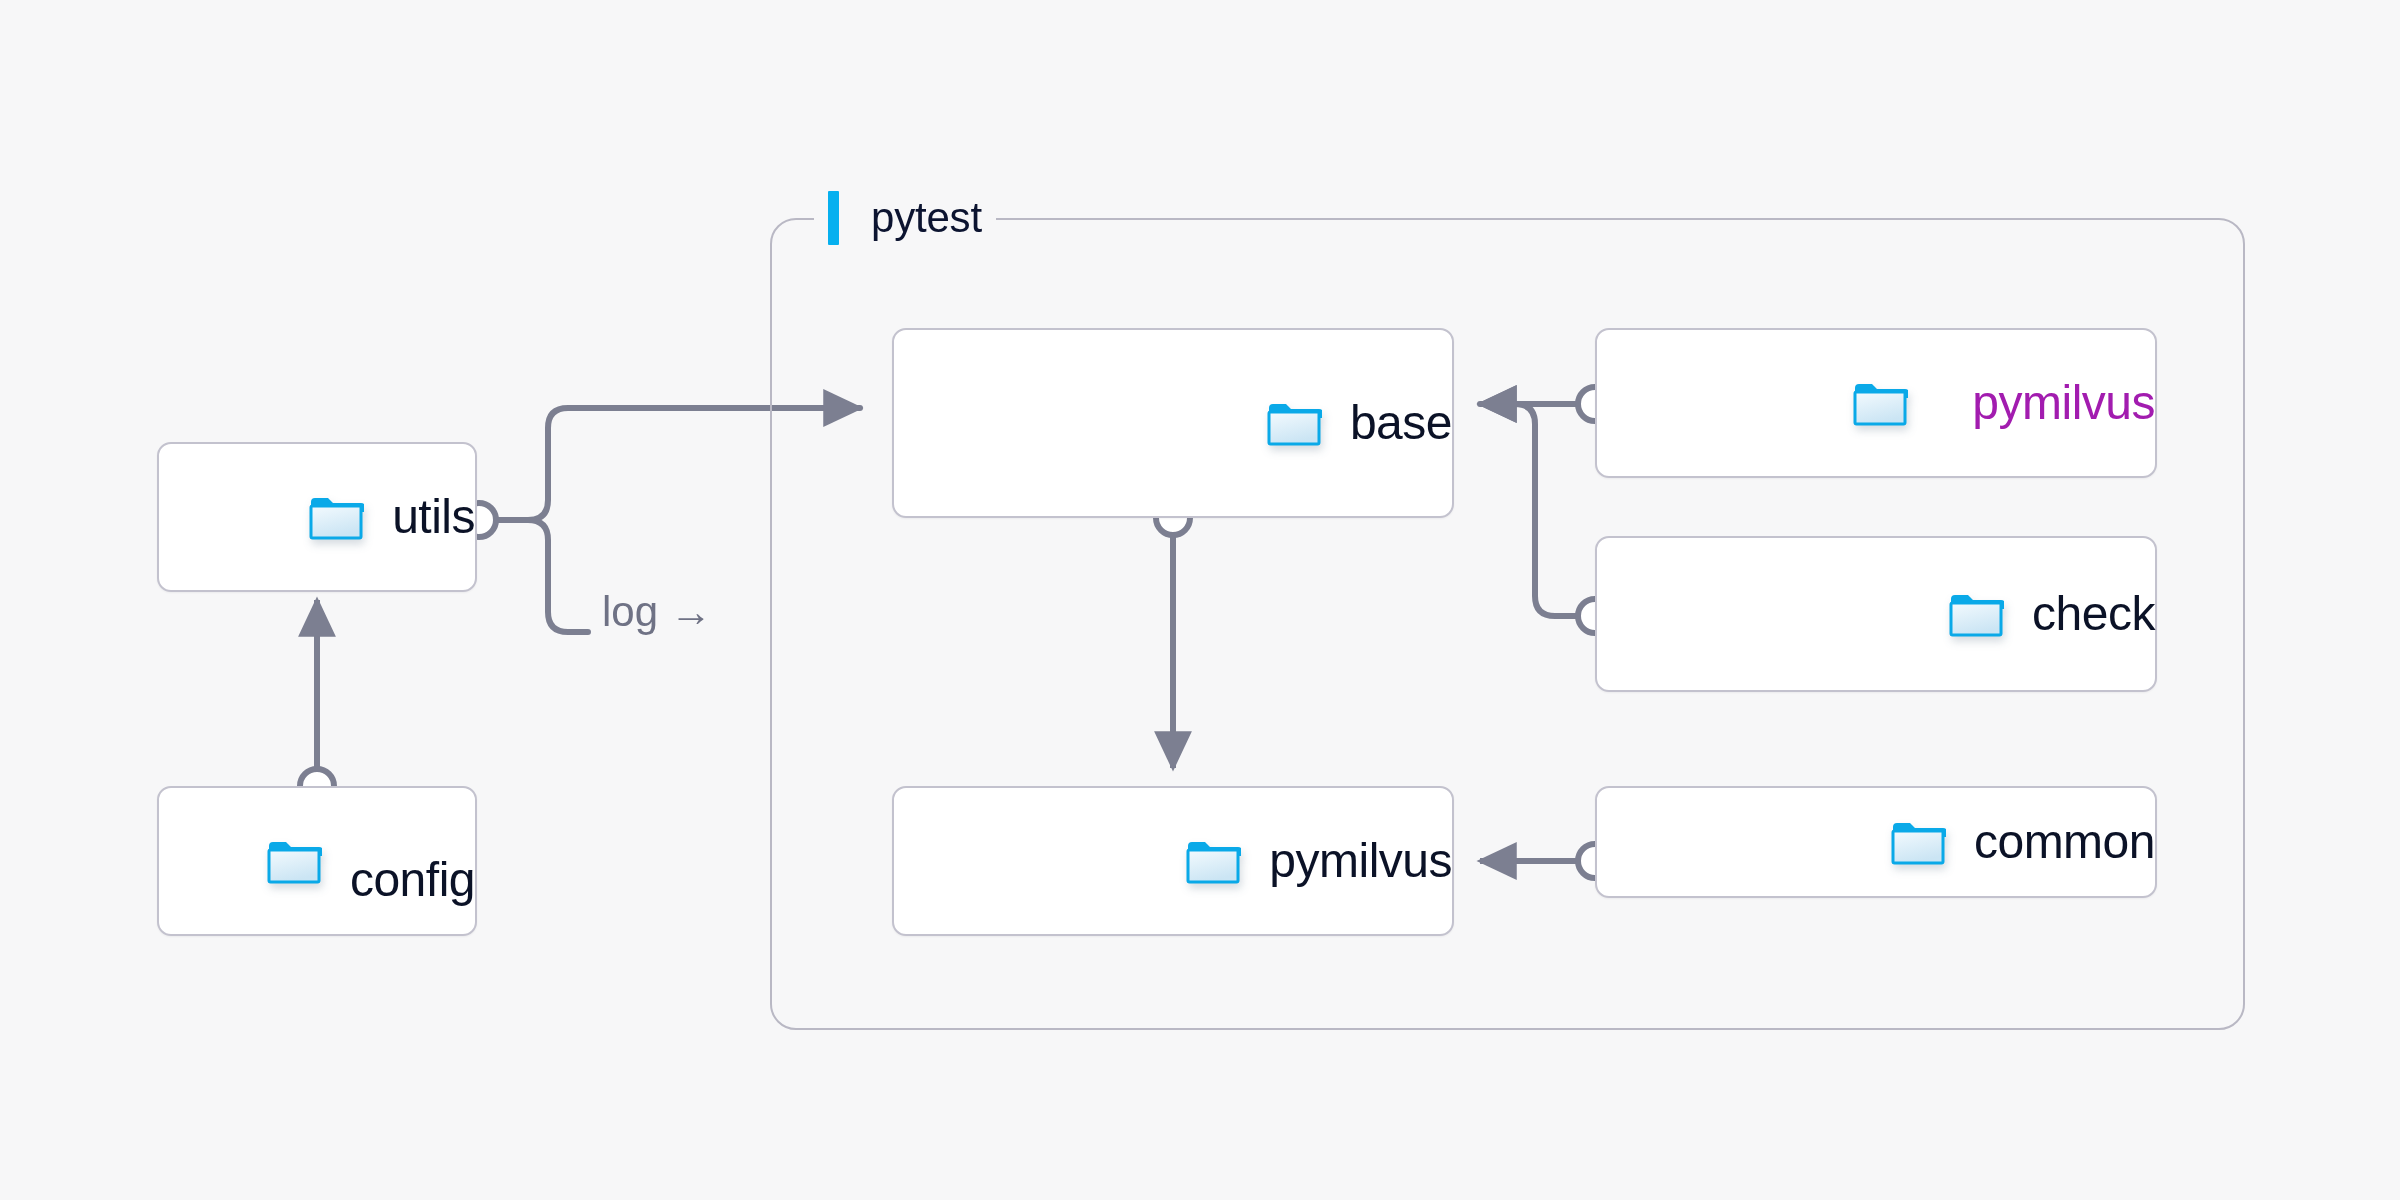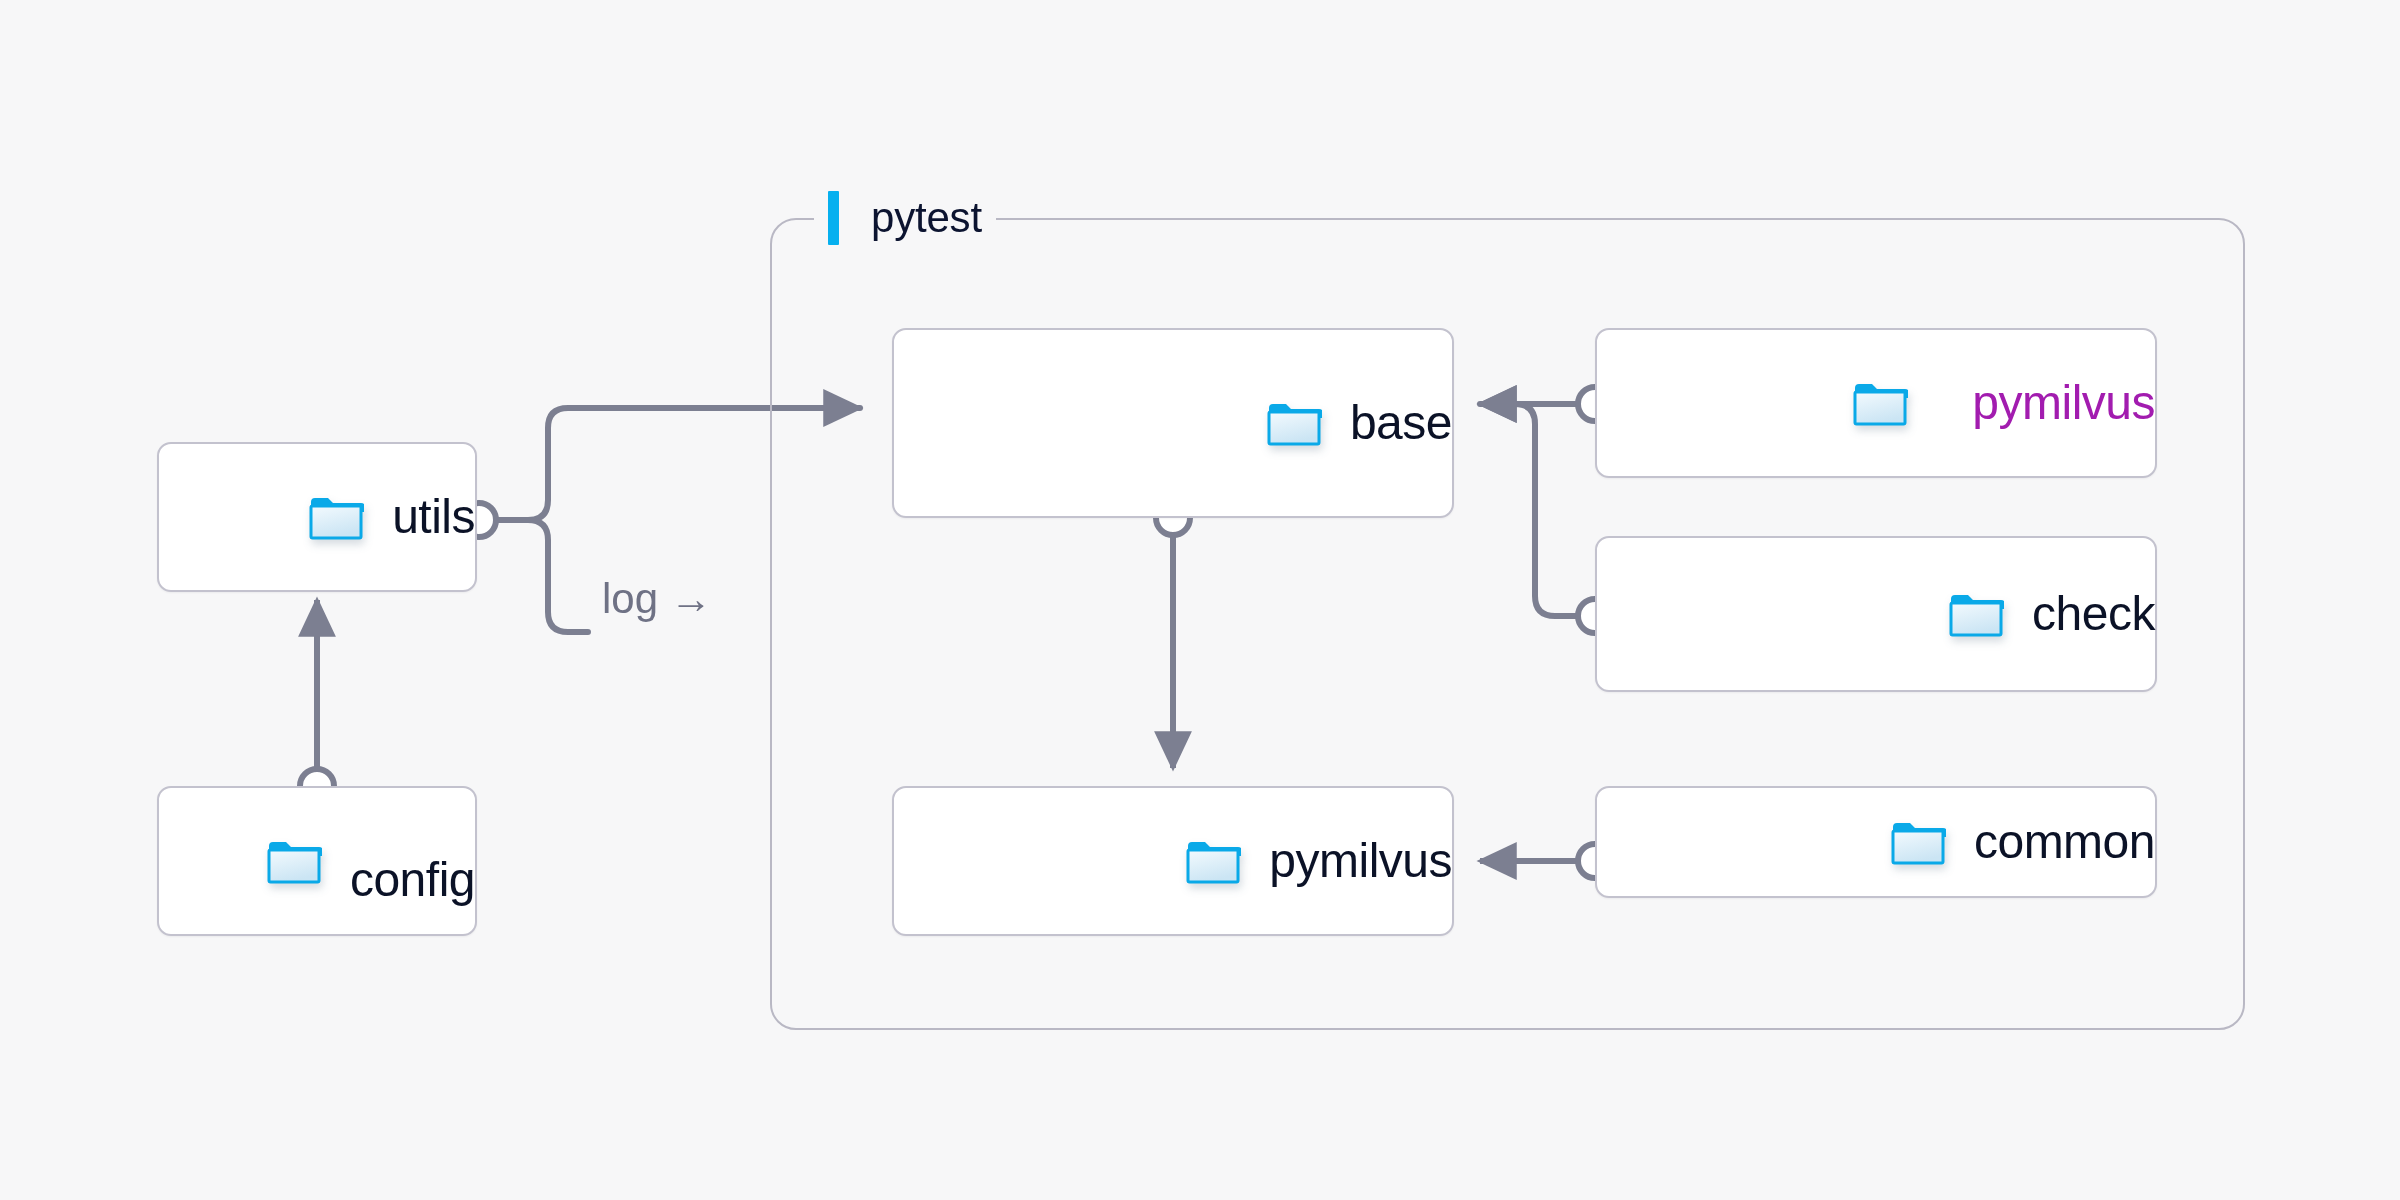--- a/index.html
+++ b/index.html
@@ -233,16 +233,16 @@
             <svg class="folder-icon" viewBox="0 0 56 48">
               <path d="M3 9 a4 4 0 0 1 4-4 h13 l5 5 h28 a4 4 0 0 1 4 4 v5 H3 z" fill="#0aa9e8"></path>
               <rect x="3" y="13" width="50" height="32" rx="1.5" fill="url(#folder-grad)" stroke="#0aa9e8" stroke-width="3"></rect>
             </svg>
             <span class="node-label" style="color: rgb(11, 18, 39);">common</span>
           </div>
         </div>
       </div>
 
     <div id="edge-labels-host">
-        <div class="edge-label" style="left: 602px; top: 578px; color: rgb(111, 114, 133);">log →</div>
+        <div class="edge-label" style="left: 602px; top: 591px; color: rgb(111, 114, 133);">log →</div>
       </div>
   </div>
 </div>
 
 </body></html>

